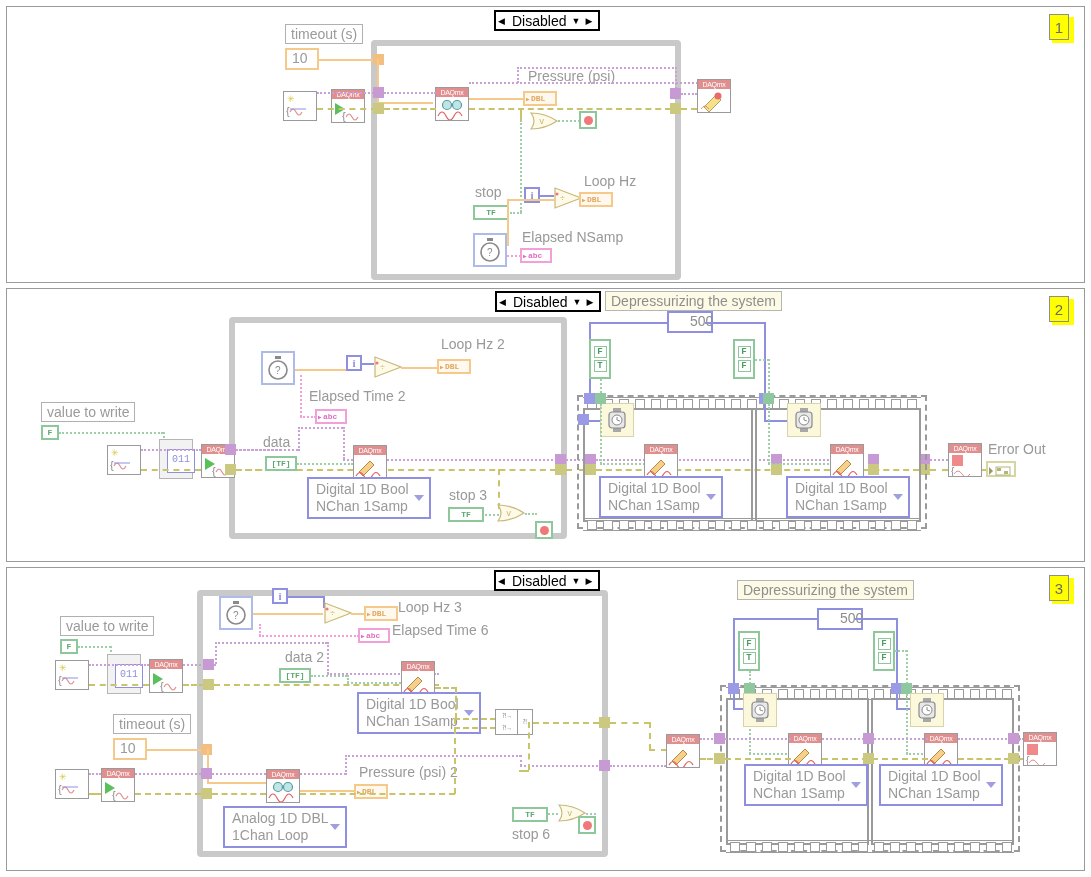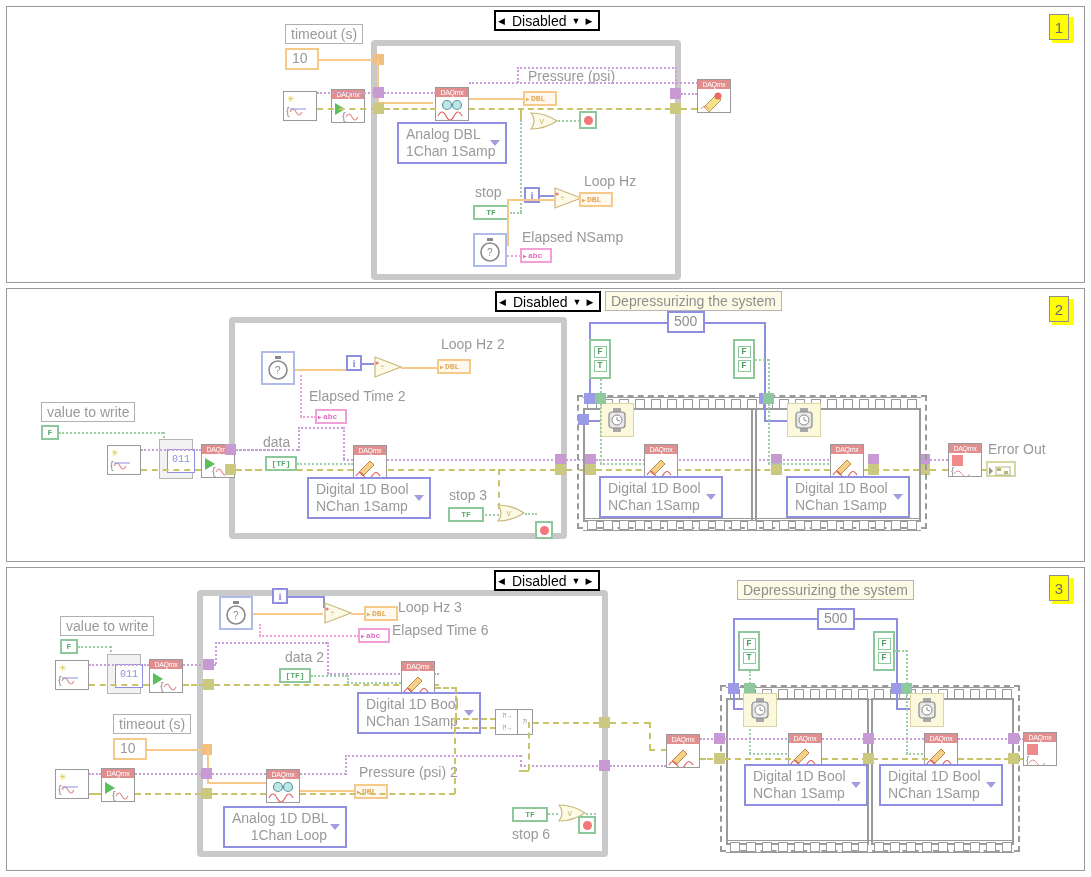--- a/index.html
+++ b/index.html
@@ -36,21 +36,21 @@
   .tlabel{position:absolute;color:#999999;font-size:14px;white-space:nowrap;}
 
   
   .ctrlbox{position:absolute;border:1px solid #b0b0b0;background:#fff;color:#9a9a9a;font-size:14px;
       padding:1px 5px;white-space:nowrap;box-sizing:border-box;}
 
   
   .numterm{position:absolute;border:2px solid #f5c98a;background:#fff;color:#9a9a9a;font-size:14px;
       padding:0px 5px;white-space:nowrap;box-sizing:border-box;}
   .numconst-blue{position:absolute;border:2px solid #8f8fe0;background:#fff;color:#8e8e8e;font-size:14px;
-      padding:0 5px;box-sizing:border-box;}
+      padding:0 21px;box-sizing:border-box;}
   .dblterm{position:absolute;border:2px solid #f5c98a;background:#fff8ee;color:#e0a85c;font-size:8px;font-weight:bold;
       font-family:"Liberation Mono",monospace;padding:1px 2px 1px 6px;box-sizing:border-box;letter-spacing:0px;}
   .dblterm:before{content:"\25B6";position:absolute;left:1px;top:2px;font-size:6px;color:#e0a85c;}
   .strterm{position:absolute;border:2px solid #f3a0d8;background:#fff;color:#e06ec0;font-size:8px;font-weight:bold;
       font-family:"Liberation Mono",monospace;padding:1px 2px 1px 6px;box-sizing:border-box;}
   .strterm:before{content:"\25B6";position:absolute;left:1px;top:2px;font-size:6px;color:#e06ec0;}
   .boolterm{position:absolute;border:2px solid #8ec89a;background:#fff;color:#5aa86f;font-size:8px;font-weight:bold;
       font-family:"Liberation Mono",monospace;padding:1px 3px;box-sizing:border-box;text-align:center;}
   .errterm{position:absolute;border:2px solid #d6d6a0;background:#fff;box-sizing:border-box;}
 
@@ -185,25 +185,20 @@
     <div class="cap">DAQmx</div>
     <div class="body">
       <svg width="32" height="24" viewBox="0 0 32 24">
         <circle cx="11" cy="8" r="4.5" fill="#bfe6e6" stroke="#5a9aa0" stroke-width="1.2"></circle>
         <circle cx="21" cy="8" r="4.5" fill="#bfe6e6" stroke="#5a9aa0" stroke-width="1.2"></circle>
         <path d="M2 19 q4 -8 8 0 t8 0 t8 0" stroke="#e06060" fill="none" stroke-width="1.2"></path>
       </svg>
     </div>
   </div>
 
-  <div class="enumbox" style="left:390px;top:115px;width:110px;">
-    <div>Analog DBL</div>
-    <div>1Chan 1Samp</div>
-    <span class="car"></span>
-  </div>
 
   <div class="tlabel" style="left:521px;top:61px;">Pressure (psi)</div>
   <div class="dblterm" style="left:516px;top:84px;width:34px;height:15px;">DBL</div>
 
   <div class="w wh org" style="left:462px;top:91px;width:54px;"></div>
 
   <div class="w wh task" style="left:310px;top:85px;width:60px;"></div>
   <div class="tun tun-task" style="left:366px;top:80px;"></div>
   <div class="w wh task" style="left:377px;top:85px;width:52px;"></div>
   <div class="w wh task" style="left:462px;top:75px;width:248px;"></div>
@@ -713,21 +708,21 @@
   <div class="daq" style="left:259px;top:201px;">
     <div class="cap">DAQmx</div>
     <div class="body">
       <svg width="32" height="24" viewBox="0 0 32 24">
         <circle cx="11" cy="8" r="4.5" fill="#bfe6e6" stroke="#5a9aa0" stroke-width="1.2"></circle>
         <circle cx="21" cy="8" r="4.5" fill="#bfe6e6" stroke="#5a9aa0" stroke-width="1.2"></circle>
         <path d="M2 19 q4 -8 8 0 t8 0 t8 0" stroke="#e06060" fill="none" stroke-width="1.2"></path>
       </svg>
     </div>
   </div>
-  <div class="enumbox" style="left:216px;top:238px;width:124px;text-align:right;">
+  <div class="enumbox" style="left:216px;top:238px;width:124px;">
     <div>Analog 1D DBL</div>
     <div>1Chan Loop</div>
     <span class="car"></span>
   </div>
 
   <div class="tlabel" style="left:352px;top:196px;">Pressure (psi) 2</div>
   <div class="dblterm" style="left:347px;top:216px;width:34px;height:15px;">DBL</div>
   <div class="w wh org" style="left:293px;top:222px;width:54px;"></div>
 
   <div class="w wh task" style="left:293px;top:205px;width:46px;"></div>

